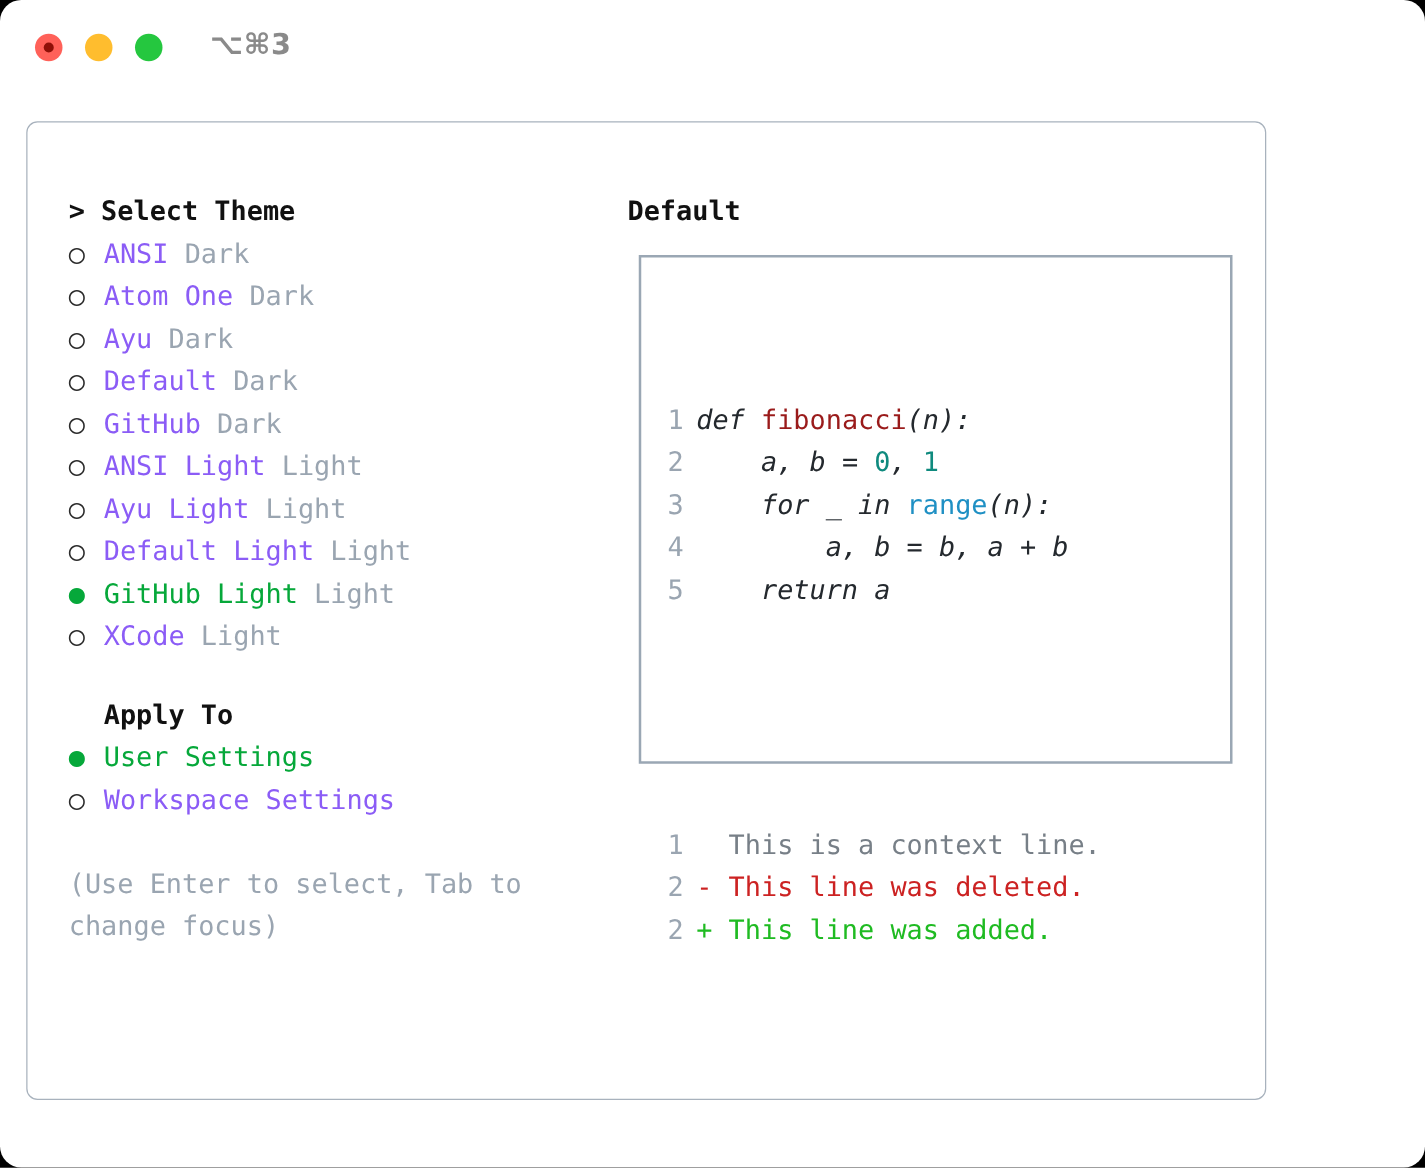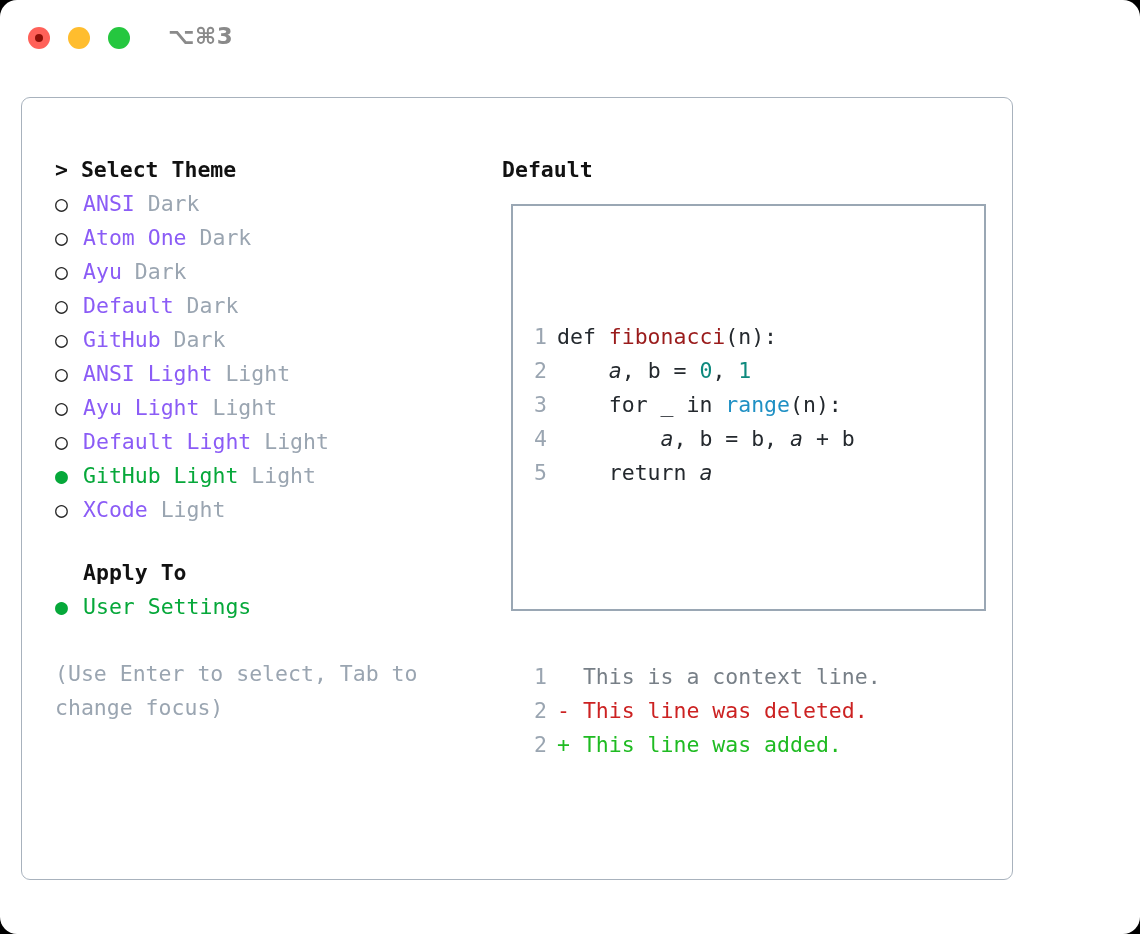--- a/index.html
+++ b/index.html
@@ -159,21 +159,21 @@
   .code-line { height: 34px; }
   .gutter {
     display: inline-block;
     width: 22px;
     text-align: right;
     color: #9aa5b1;
     margin-right: 10px;
   }
   .blank-line { height: 34px; }
 
-  .tok-plain { color: #24292e; }
+  .tok-plain { color: #24292e; font-style: italic; }
   .tok-func  { color: #9a1b1b; }
   .tok-num   { color: #0f8a7e; }
   .tok-call  { color: #1f90c4; }
   .tok-ital  { font-style: italic; }
 
   .diff-ctx { color: #777f87; }
   .diff-del { color: #cc2222; }
   .diff-add { color: #1fbb22; }
 </style>
 </head>
@@ -202,20 +202,21 @@
           <div class="opt-row"><span class="bullet">○</span><span class="opt-label">Ayu Light</span><span class="variant"> Light</span></div>
           <div class="opt-row"><span class="bullet">○</span><span class="opt-label">Default Light</span><span class="variant"> Light</span></div>
           <div class="opt-row selected"><span class="bullet">●</span><span class="opt-label">GitHub Light</span><span class="variant"> Light</span></div>
           <div class="opt-row"><span class="bullet">○</span><span class="opt-label">XCode</span><span class="variant"> Light</span></div>
         </div>
 
       <div id="apply-block">
         <div class="section-title sub">Apply To</div>
         <div id="apply-list">
             <div class="opt-row selected"><span class="bullet">●</span><span class="opt-label">User Settings</span></div>
+            <div class="opt-row"><span class="bullet">○</span><span class="opt-label">Workspace Settings</span></div>
           </div>
       </div>
 
       <div id="hint">(Use Enter to select, Tab to change focus)</div>
     </div>
 
     <div id="right-col">
       <div class="section-title">Default</div>
     </div>
 

